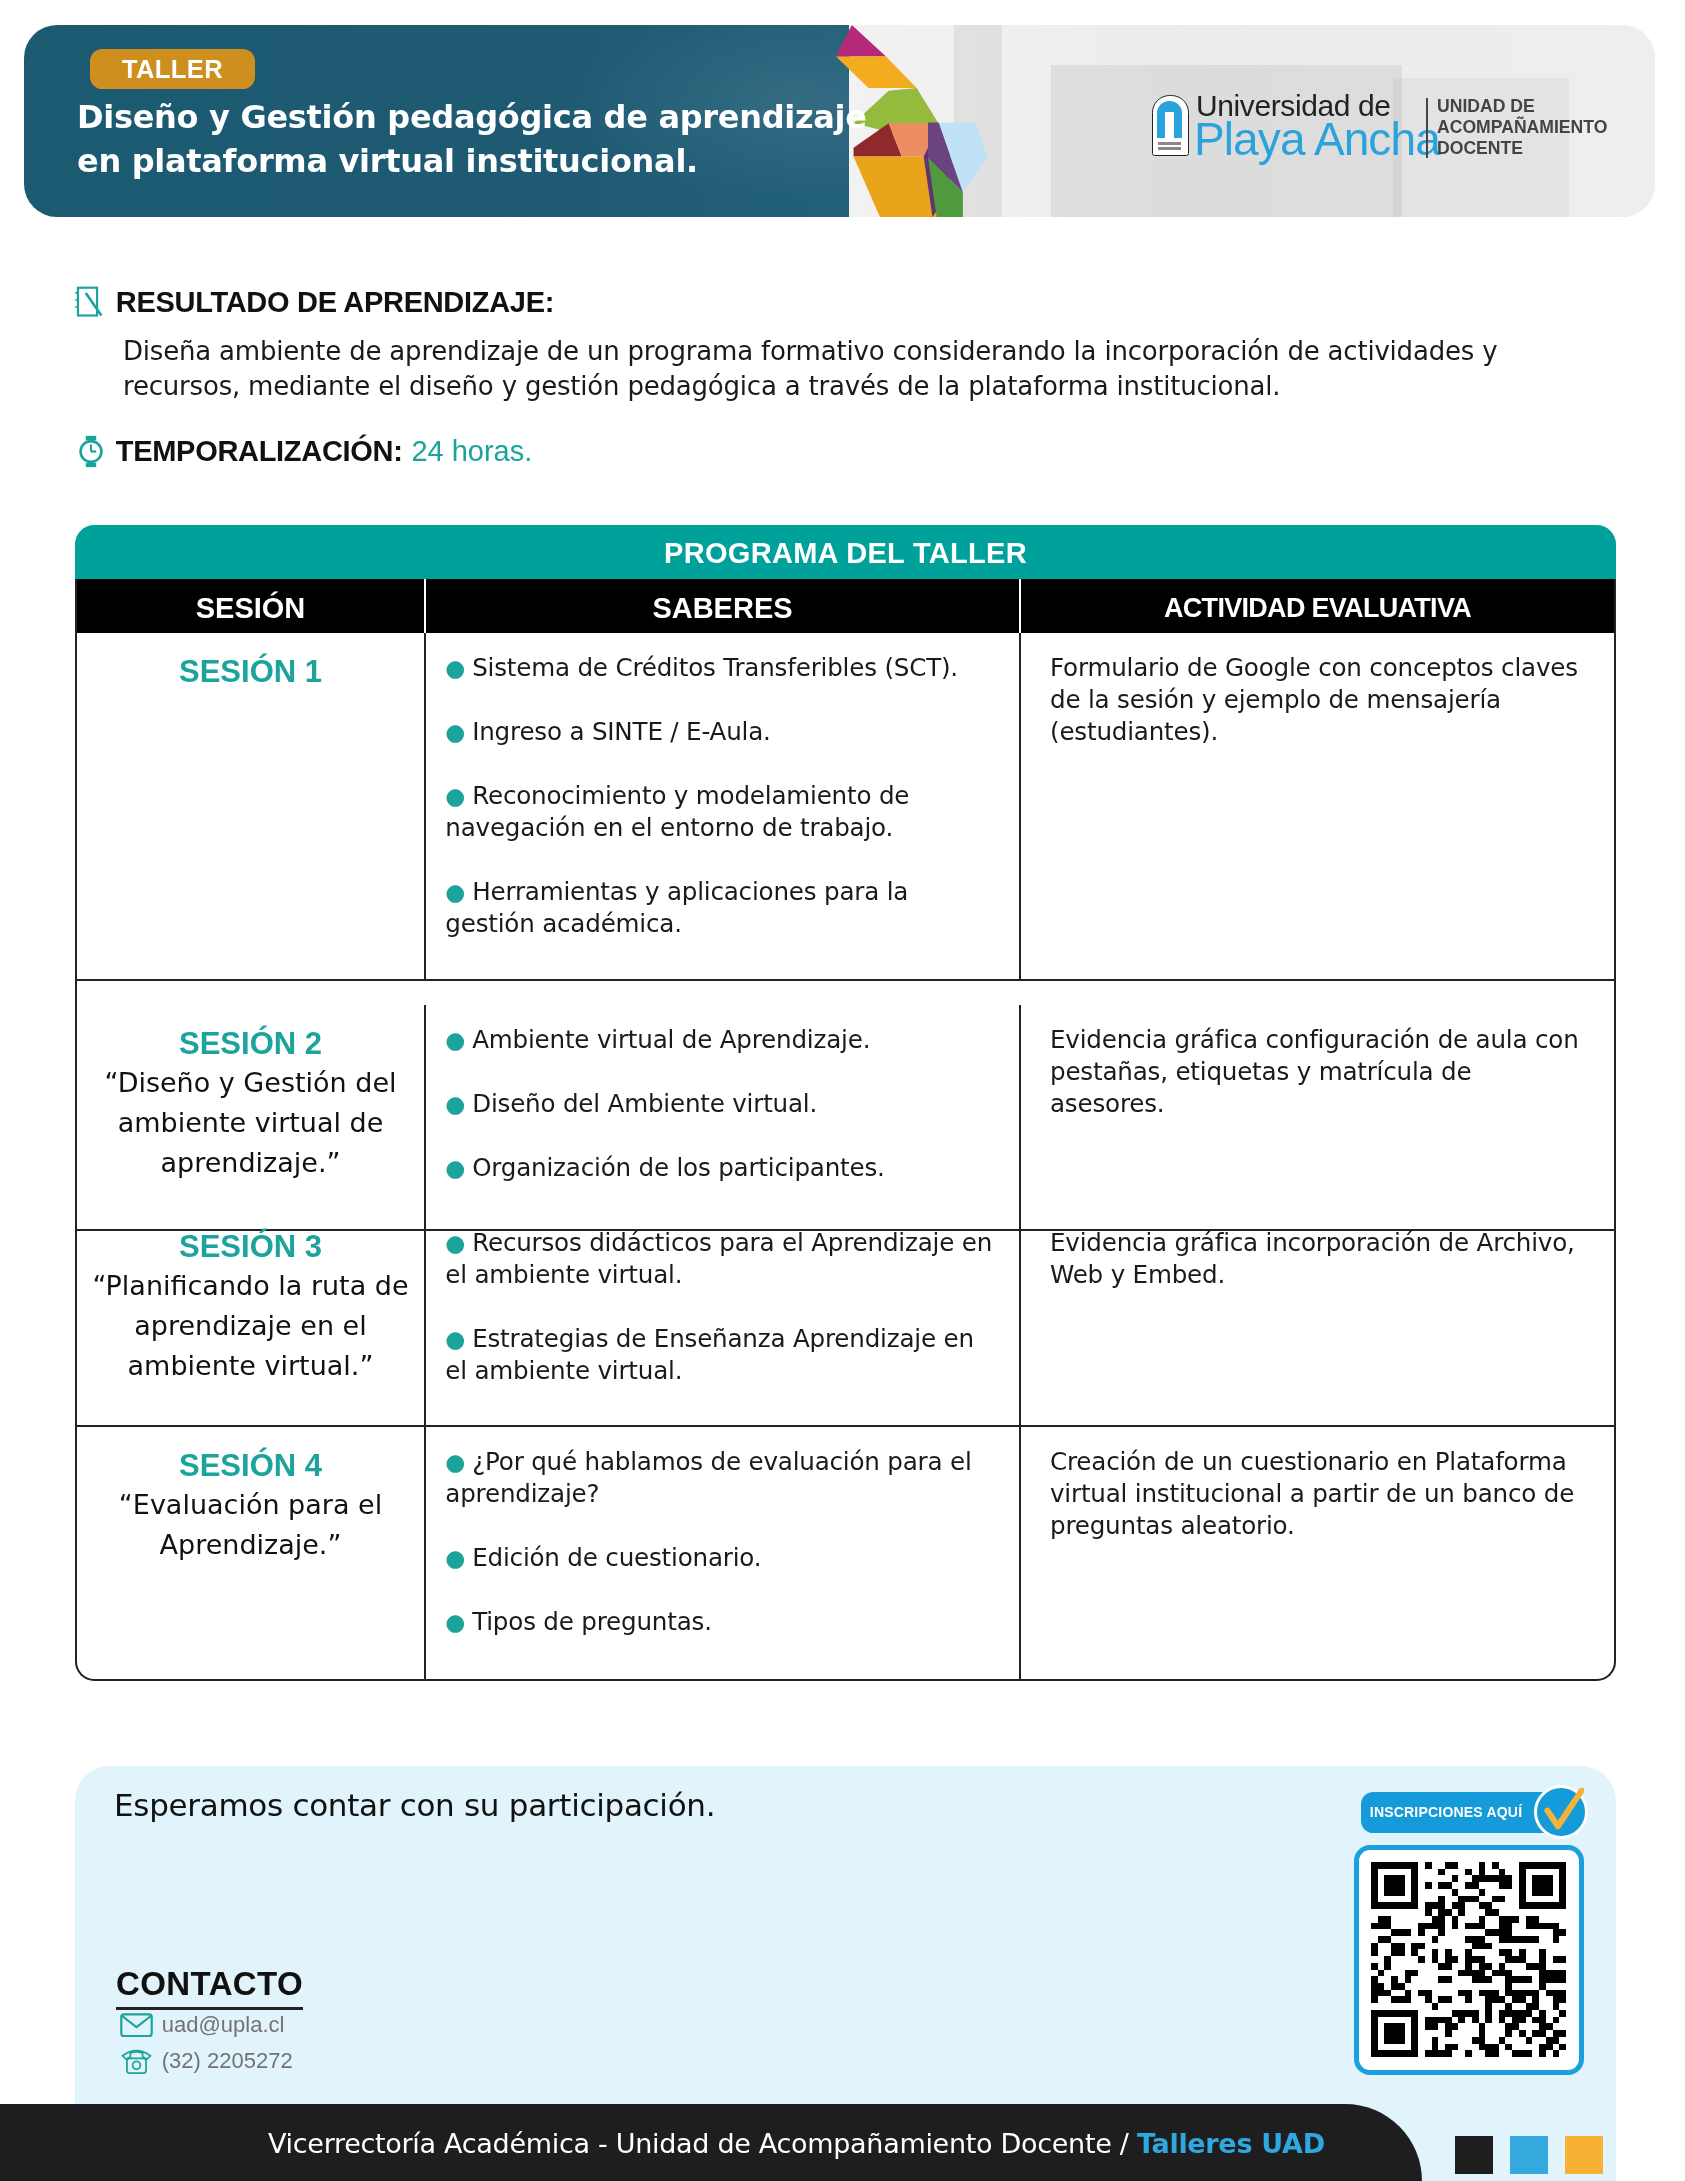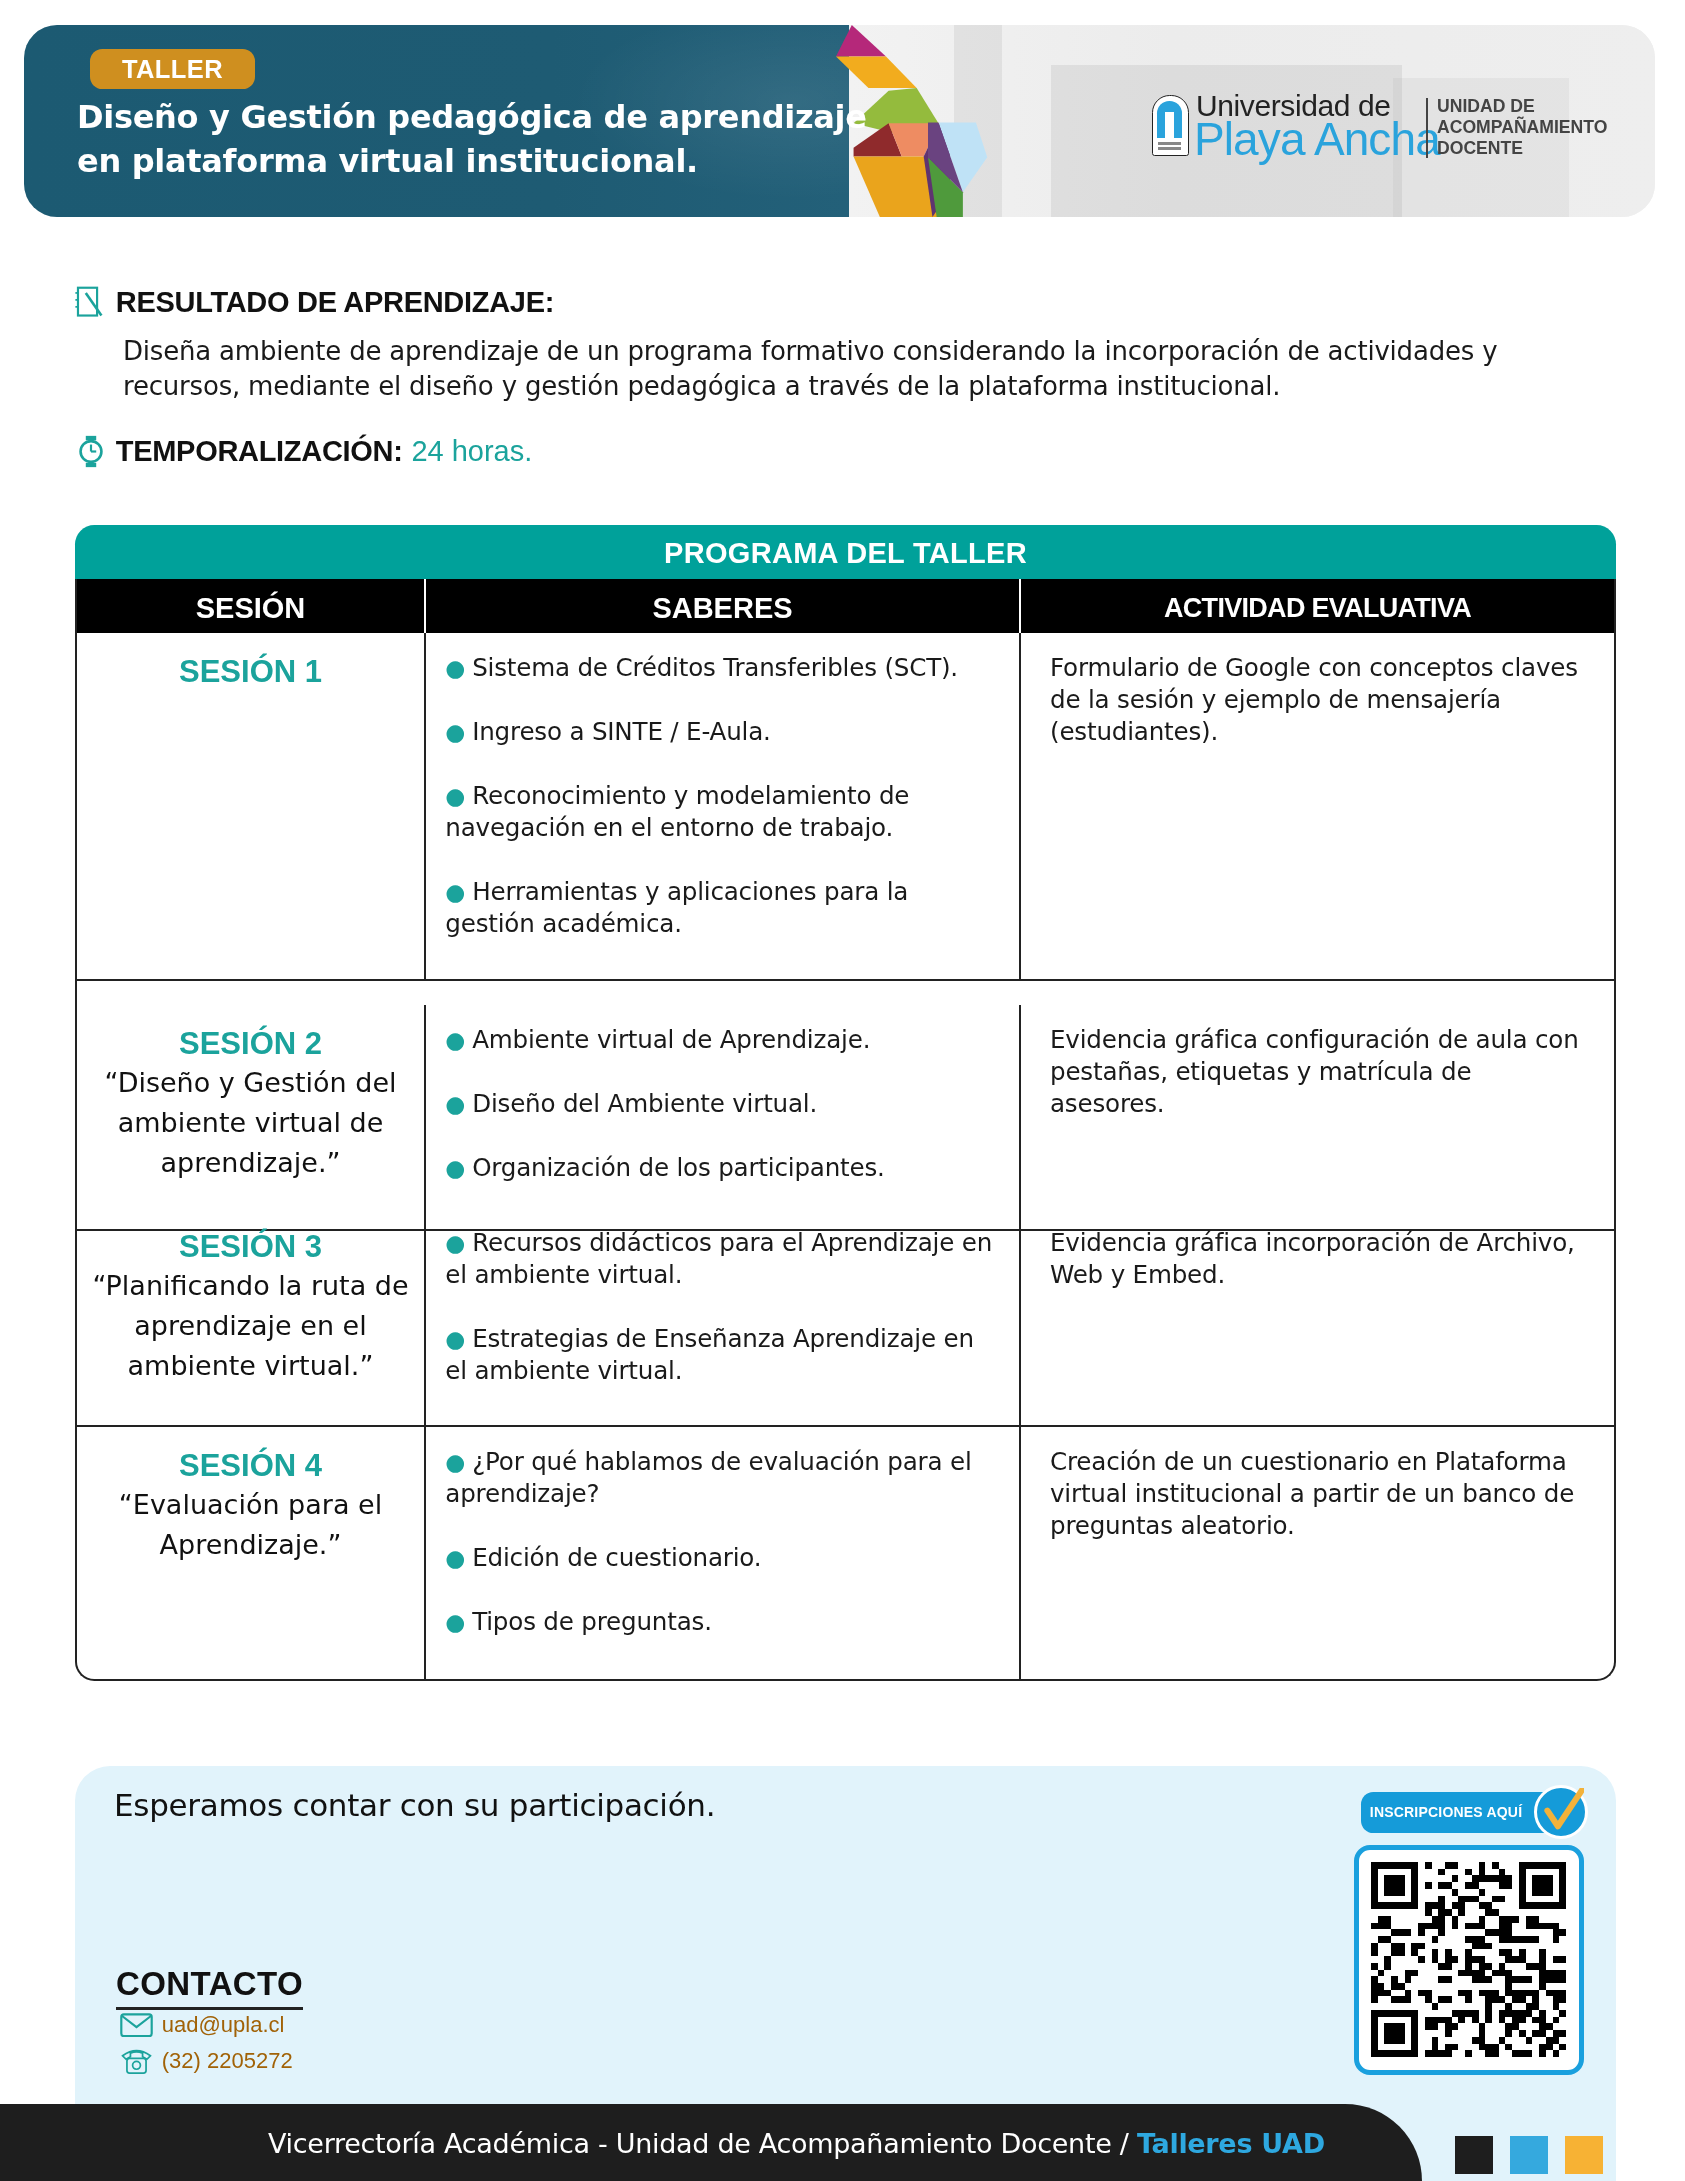--- a/index.html
+++ b/index.html
@@ -138,21 +138,21 @@
     position: absolute; left: 114px; top: 1787px;
     font-family: "DejaVu Sans", sans-serif; font-size: 31px; color: #111; letter-spacing: -0.3px;
   }
   .contact-title {
     position: absolute; left: 116px; top: 1965px; padding-bottom: 3.5px;
     font-family: "Liberation Sans", sans-serif; font-weight: bold; font-size: 33px; color: #111;
     border-bottom: 3.5px solid #222; letter-spacing: 0.4px;
   }
   .contact-line {
     position: absolute; left: 120px; display: flex; align-items: center; gap: 8.8px;
-    font-family: "Liberation Sans", sans-serif; font-size: 22px; color: #a16207;
+    font-family: "Liberation Sans", sans-serif; font-size: 22px; color: #737373;
   }
   .qr-badge {
     position: absolute; left: 1361px; top: 1792px; width: 190px; height: 41px;
     background: #159bd9; border-radius: 12.3px 0 0 12.3px; color: #fff;
     font-family: "Liberation Sans", sans-serif; font-weight: bold; font-size: 14px;
     line-height: 41px; padding-left: 8.8px; letter-spacing: 0.2px;
   }
   .qr-check {
     position: absolute; left: 1534px; top: 1785px; width: 54px; height: 54px; border-radius: 50%;
     background: #159bd9; border: 3.5px solid #ffffff;

